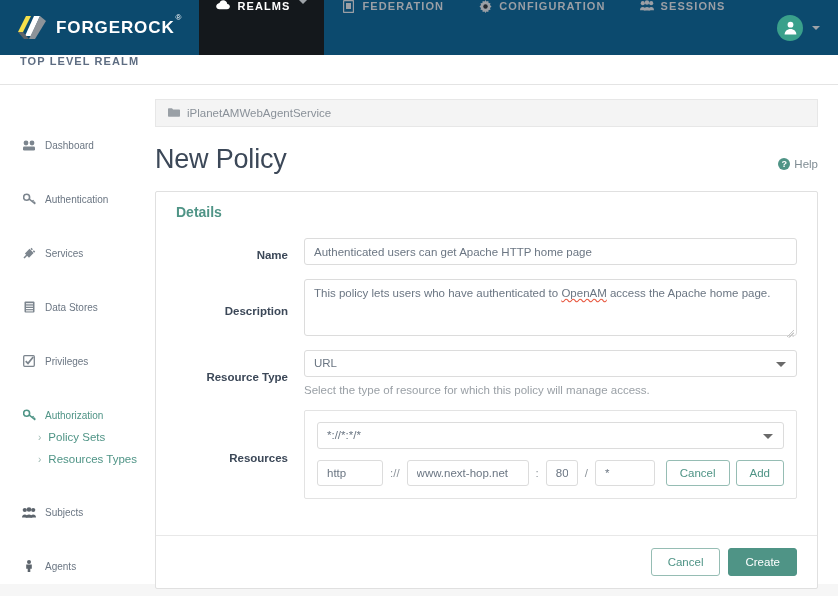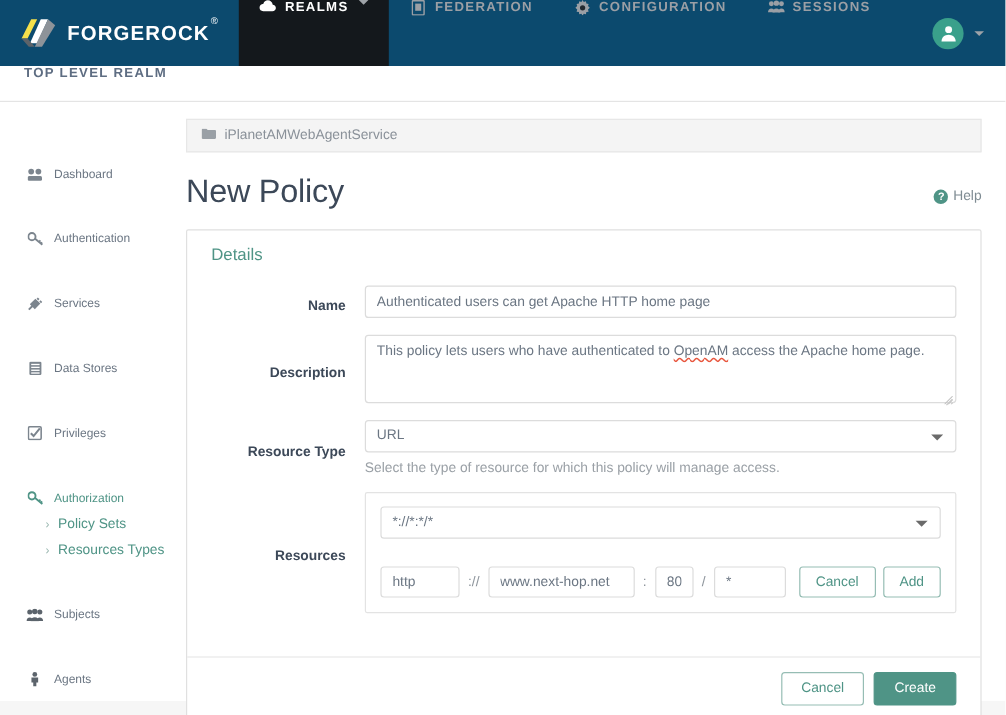--- a/index.html
+++ b/index.html
@@ -97,21 +97,21 @@
   }
   .help-q {
     width:12px;height:12px;border-radius:50%;background:#4f9486;color:#fff;
     font-size:9px;line-height:12px;text-align:center;font-weight:bold;display:inline-block;
   }
 
   
   .panel { background:#ffffff; border:1px solid #e0e0e0; border-radius:2px; }
   .panel-head { padding:12px 20px 10px 20px; }
   .panel-head h2 {
-    margin:0; font-size:14px; color:#4f9486; font-weight:normal;
+    margin:0; font-size:14px; color:#4f9486; font-weight:bold;
   }
   .panel-body { padding:8px 20px 22px 20px; }
 
   .form-row { display:flex; align-items:center; margin-bottom:14px; }
   .form-label {
     width:128px; flex:none; text-align:right; padding-right:16px;
     font-size:11.5px; font-weight:bold; color:#3c4858; padding-top:7px;
   }
   .form-field { flex:1; }
 
@@ -136,21 +136,21 @@
   .select-wrap { position:relative; }
   .select-wrap .caret-dn {
     position:absolute; right:11px; top:50%; margin-top:-2px;
     width:0;height:0;border-left:5px solid transparent;border-right:5px solid transparent;
     border-top:5px solid #6a6a6a; pointer-events:none;
   }
   .hint { font-size:11.5px; color:#9aa0a6; margin-top:7px; }
 
   
   .res-box { border:1px solid #e3e3e3; border-radius:2px; padding:11px 12px 12px 12px; background:#fff; }
-  .res-row2 { display:flex; align-items:center; gap:6px; margin-top:23px; }
+  .res-row2 { display:flex; align-items:center; gap:6px; margin-top:11px; }
   .sep { font-size:11.5px; color:#8d949b; padding:0 1px; }
   .i-scheme { width:66px; }
   .i-host   { width:122px; }
   .i-port   { width:32px; }
   .i-path   { width:60px; }
   .inp.sm { height:26px; font-size:11.5px; }
 
   .btn {
     height:26px; padding:0 13px; border-radius:3px; font-size:11.5px;
     font-family:"Liberation Sans", sans-serif; cursor:pointer; background:#fff;

